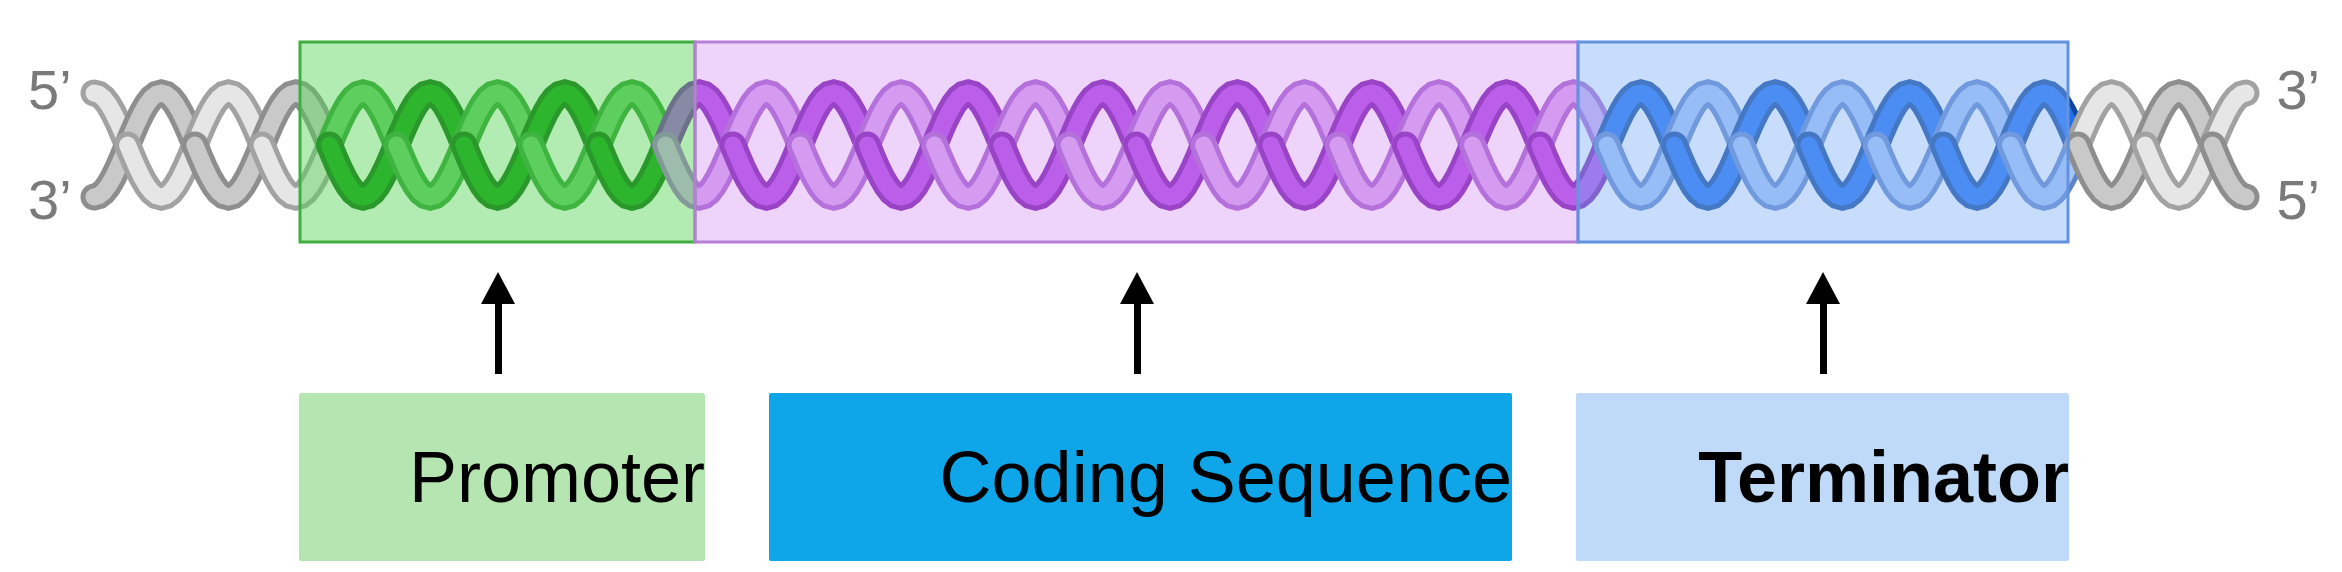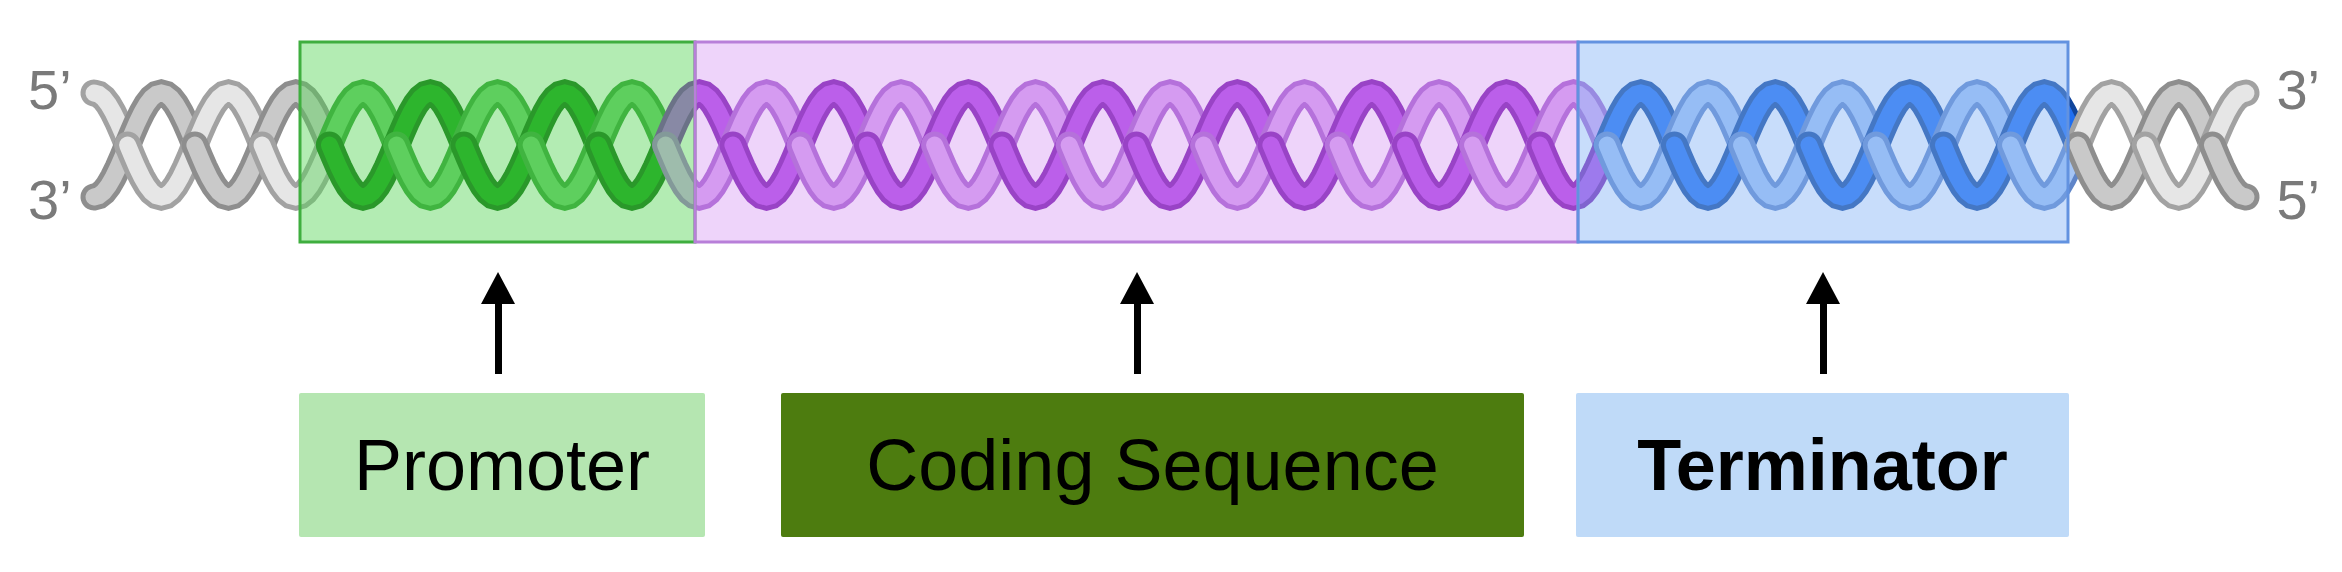--- a/index.html
+++ b/index.html
@@ -33,24 +33,24 @@
     width: 0; height: 0;
     border-left: 17px solid transparent;
     border-right: 17px solid transparent;
     border-bottom: 32px solid #000;
   }
   .arrow-stem { width: 7px; height: 70px; background: #000; }
 
   .label-box {
     position: absolute;
     top: 393px;
-    height: 144px;
+    height: 168px;
     display: flex;
     align-items: center;
-    justify-content: center;
+    justify-content: flex-end;
     border-radius: 2px;
   }
   .label-box span {
     font-size: 72px;
     line-height: 1;
     white-space: nowrap;
   }
 </style>
 </head>
 <body>
@@ -211,20 +211,20 @@
     <div class="arrow-stem" style="background: rgb(0, 0, 0);"></div>
   </div>
   <div class="arrow" style="left:1823px;">
     <div class="arrow-head" style="border-bottom-color: rgb(0, 0, 0);"></div>
     <div class="arrow-stem" style="background: rgb(0, 0, 0);"></div>
   </div>
 
   <div class="label-box" style="left: 299px; width: 406px; background: rgb(181, 230, 177);">
     <span style="color: rgb(0, 0, 0);">Promoter</span>
   </div>
-  <div class="label-box" style="left: 769px; width: 743px; background: #4d7c0f; margin-left: 12px;">
+  <div class="label-box" style="left: 769px; width: 743px; background: #0ea5e9;">
     <span style="color: rgb(0, 0, 0);">Coding Sequence</span>
   </div>
   <div class="label-box" style="left: 1576px; width: 493px; background: rgb(191, 218, 248);">
     <span style="color: rgb(0, 0, 0); font-weight: bold;">Terminator</span>
   </div>
 
 </div>
 
 </body></html>

